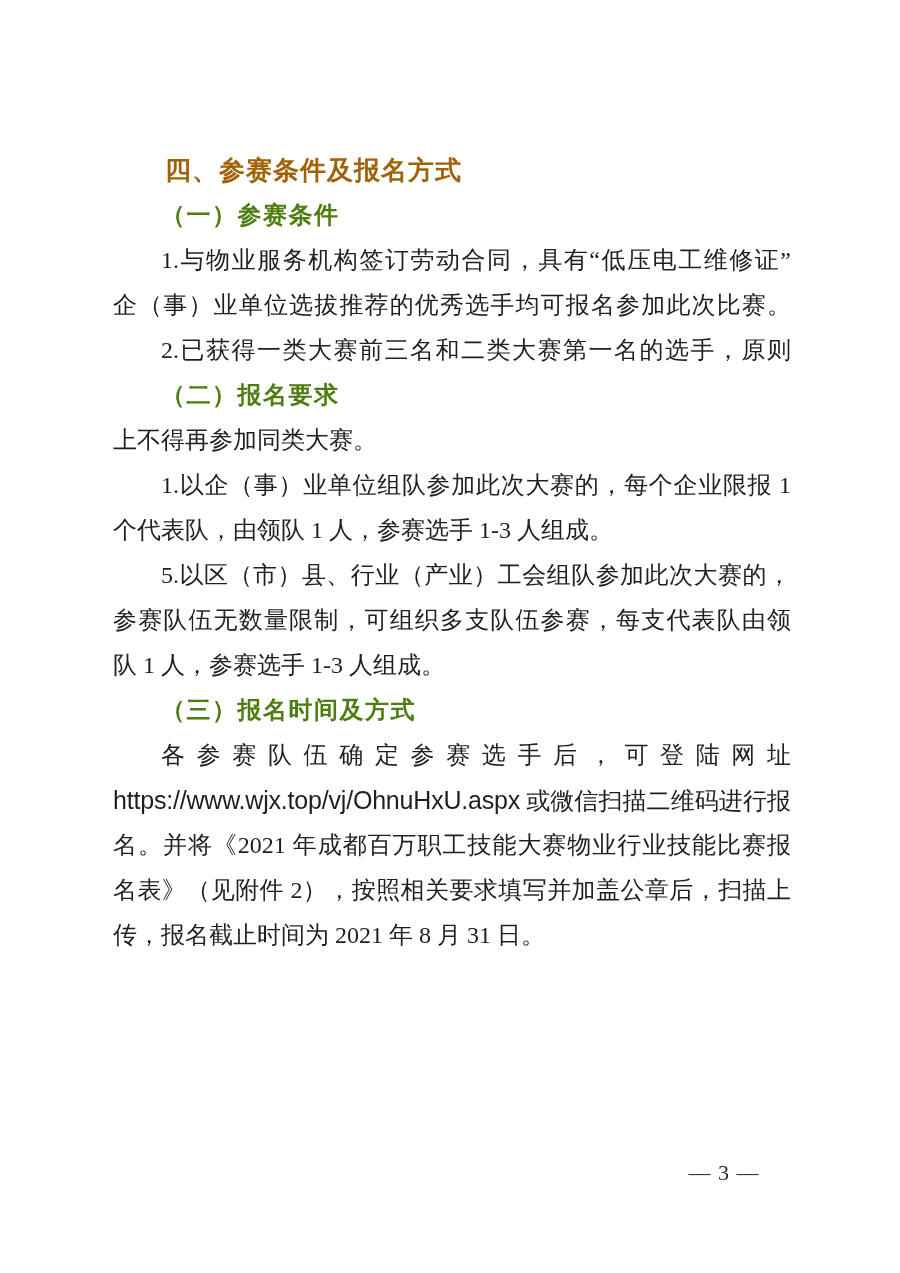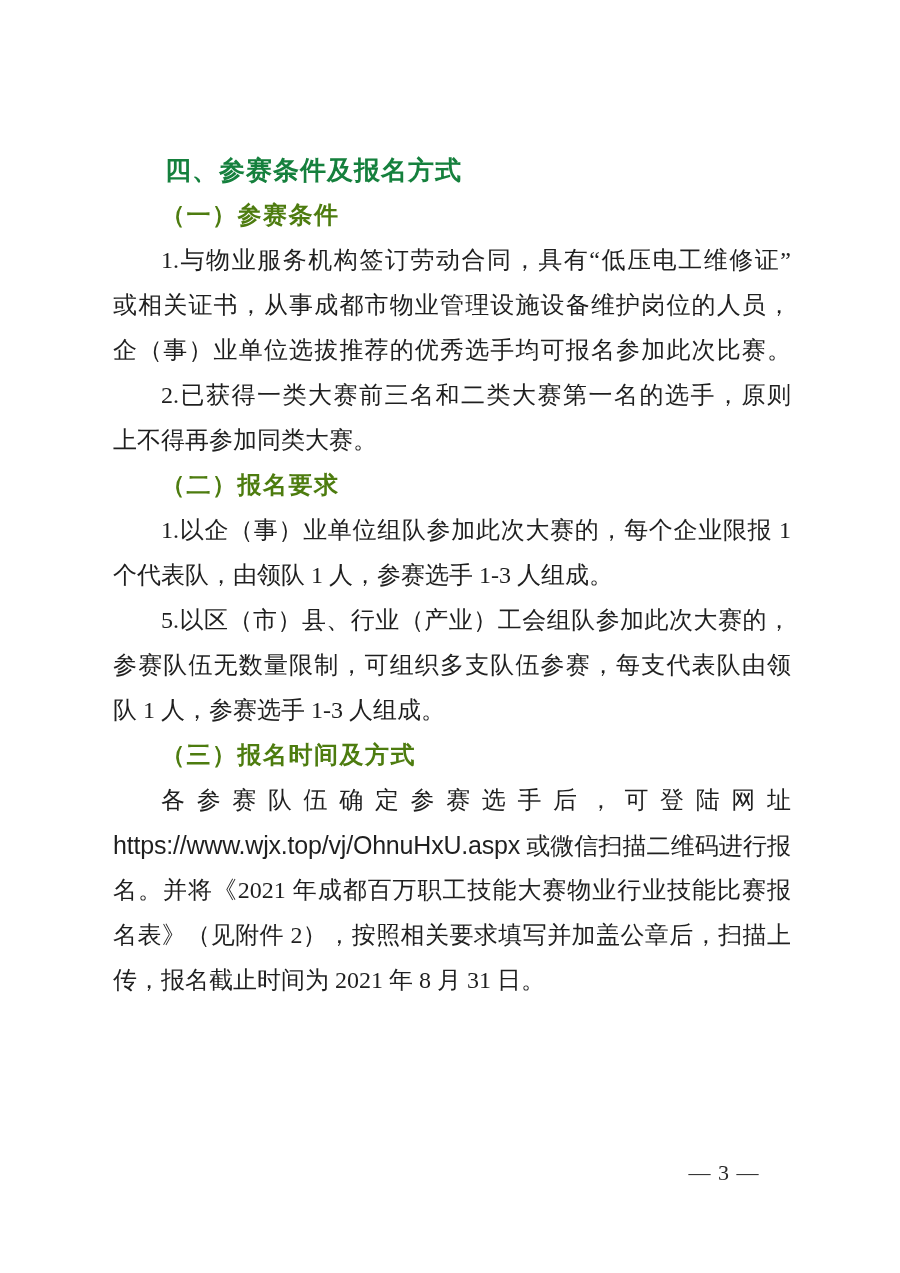--- a/index.html
+++ b/index.html
@@ -26,21 +26,21 @@
     height: 45px;
     line-height: 45px;
     font-size: 24px;
     white-space: pre-wrap;
   }
   .h1 {
     font-family: "Liberation Sans", "DejaVu Sans", sans-serif;
     font-weight: 700;
     font-size: 26px;
     letter-spacing: 1px;
-    color: #15803d;
+    color: #a16207;
   }
   .h2 {
     font-weight: 600;
     letter-spacing: 1.5px;
     color: #4d7c0f;
   }
   .indent {
     text-indent: 2em;
   }
   .jfull {
@@ -69,26 +69,25 @@
 <body>
 
 <div class="page">
   <div class="textblock">
 
     <div class="line h1 indent">四、参赛条件及报名方式</div>
 
     <div class="line h2 indent">（一）参赛条件</div>
 
     <div class="line indent jfull">1.与物业服务机构签订劳动合同，具有“低压电工维修证”</div>
-    <div class="line jfull">或相关证书，从事成都市物业管理设施设备维护岗位的人员，</div>
     <div class="line jfull">企（事）业单位选拔推荐的优秀选手均可报名参加此次比赛。</div>
     <div class="line indent jfull">2.已获得一类大赛前三名和二类大赛第一名的选手，原则</div>
+    <div class="line h2 indent">（二）报名要求</div>
+
     <div class="line">上不得再参加同类大赛。</div>
-
-    <div class="line h2 indent">（二）报名要求</div>
 
     <div class="line indent jfull">1.以企（事）业单位组队参加此次大赛的，每个企业限报 1</div>
     <div class="line">个代表队，由领队 1 人，参赛选手 1-3 人组成。</div>
     <div class="line indent jfull">5.以区（市）县、行业（产业）工会组队参加此次大赛的，</div>
     <div class="line jfull">参赛队伍无数量限制，可组织多支队伍参赛，每支代表队由领</div>
     <div class="line">队 1 人，参赛选手 1-3 人组成。</div>
 
     <div class="line h2 indent">（三）报名时间及方式</div>
 
     <div class="line indent jfull">各参赛队伍确定参赛选手后，可登陆网址</div>

